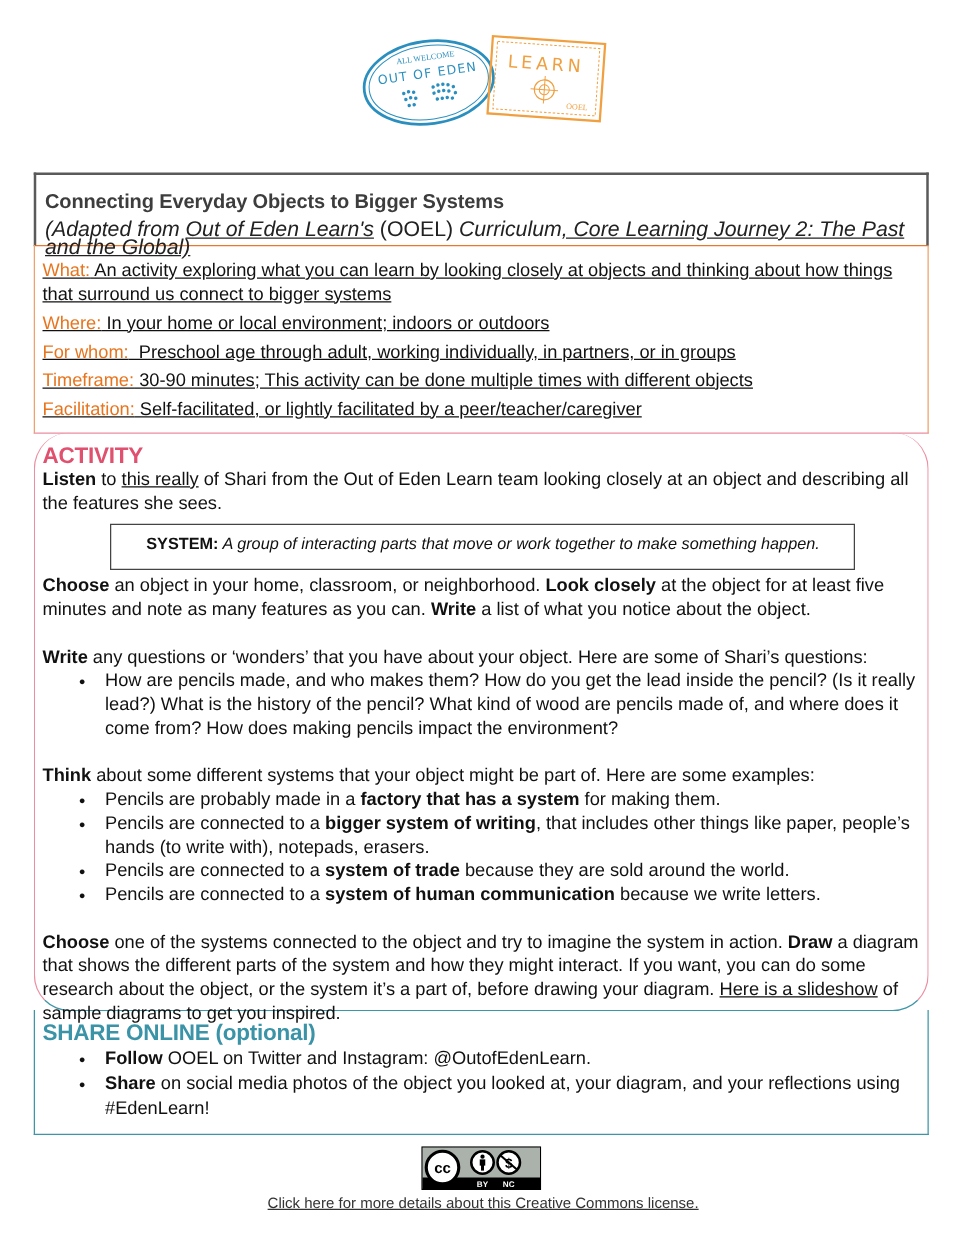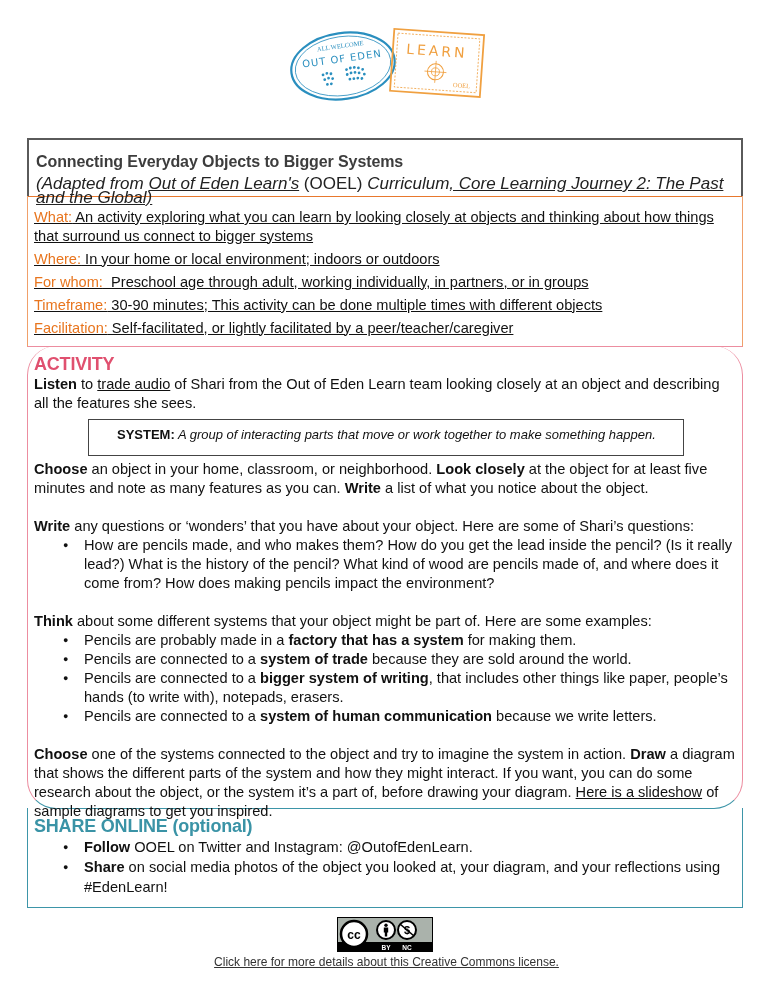--- a/index.html
+++ b/index.html
@@ -87,34 +87,34 @@
 <div class="box info-box">
   <div class="info-row"><span class="lbl-orange">What:</span><span> An activity exploring what you can learn by looking closely at objects and thinking about how things that surround us connect to bigger systems</span></div>
   <div class="info-row"><span class="lbl-orange">Where:</span><span> In your home or local environment; indoors or outdoors</span></div>
   <div class="info-row" style="white-space:pre-wrap"><span class="lbl-orange">For whom:</span><span>  Preschool age through adult, working individually, in partners, or in groups</span></div>
   <div class="info-row"><span class="lbl-orange">Timeframe:</span><span> 30-90 minutes; This activity can be done multiple times with different objects</span></div>
   <div class="info-row"><span class="lbl-orange">Facilitation:</span><span> Self-facilitated, or lightly facilitated by a peer/teacher/caregiver</span></div>
 </div>
 
 <div class="box activity-box">
   <div class="section-h pink">ACTIVITY</div>
-  <p><b>Listen</b><span> to </span><span class="u">trade audio</span><span> of Shari from the Out of Eden Learn team looking closely at an object and describing all the features she sees.</span></p>
+  <p><b>Listen</b><span> to </span><span class="u">this really</span><span> of Shari from the Out of Eden Learn team looking closely at an object and describing all the features she sees.</span></p>
   <div class="def-box"><b>SYSTEM:</b><i> A group of interacting parts that move or work together to make something happen.</i></div>
   <p><b>Choose</b><span> an object in your home, classroom, or neighborhood. </span><b>Look closely</b><span> at the object for at least five minutes and note as many features as you can. </span><b>Write</b><span> a list of what you notice about the object.</span></p>
   <div class="gap"></div>
   <p><b>Write</b><span> any questions or ‘wonders’ that you have about your object. Here are some of Shari’s questions:</span></p>
   <ul>
     <li>How are pencils made, and who makes them? How do you get the lead inside the pencil? (Is it really lead?) What is the history of the pencil? What kind of wood are pencils made of, and where does it come from? How does making pencils impact the environment?</li>
   </ul>
   <div class="gap"></div>
   <p><b>Think</b><span> about some different systems that your object might be part of. Here are some examples:</span></p>
   <ul>
     <li><span>Pencils are probably made in a </span><b>factory that has a system</b><span> for making them.</span></li>
+    <li><span>Pencils are connected to a </span><b>bigger system of writing</b><span>, that includes other things like paper, people’s hands (to write with), notepads, erasers.</span></li>
     <li><span>Pencils are connected to a </span><b>system of trade</b><span> because they are sold around the world.</span></li>
-    <li><span>Pencils are connected to a </span><b>bigger system of writing</b><span>, that includes other things like paper, people’s hands (to write with), notepads, erasers.</span></li>
     <li><span>Pencils are connected to a </span><b>system of human communication</b><span> because we write letters.</span></li>
   </ul>
   <div class="gap"></div>
   <p><b>Choose</b><span> one of the systems connected to the object and try to imagine the system in action. </span><b>Draw</b><span> a diagram that shows the different parts of the system and how they might interact. If you want, you can do some research about the object, or the system it’s a part of, before drawing your diagram. </span><span class="u">Here is a slideshow</span><span> of sample diagrams to get you inspired.</span></p>
 </div>
 
 <div class="box share-box">
   <div class="section-h teal">SHARE ONLINE (optional)</div>
   <ul>
     <li><b>Follow</b><span> OOEL on Twitter and Instagram: @OutofEdenLearn.</span></li>

